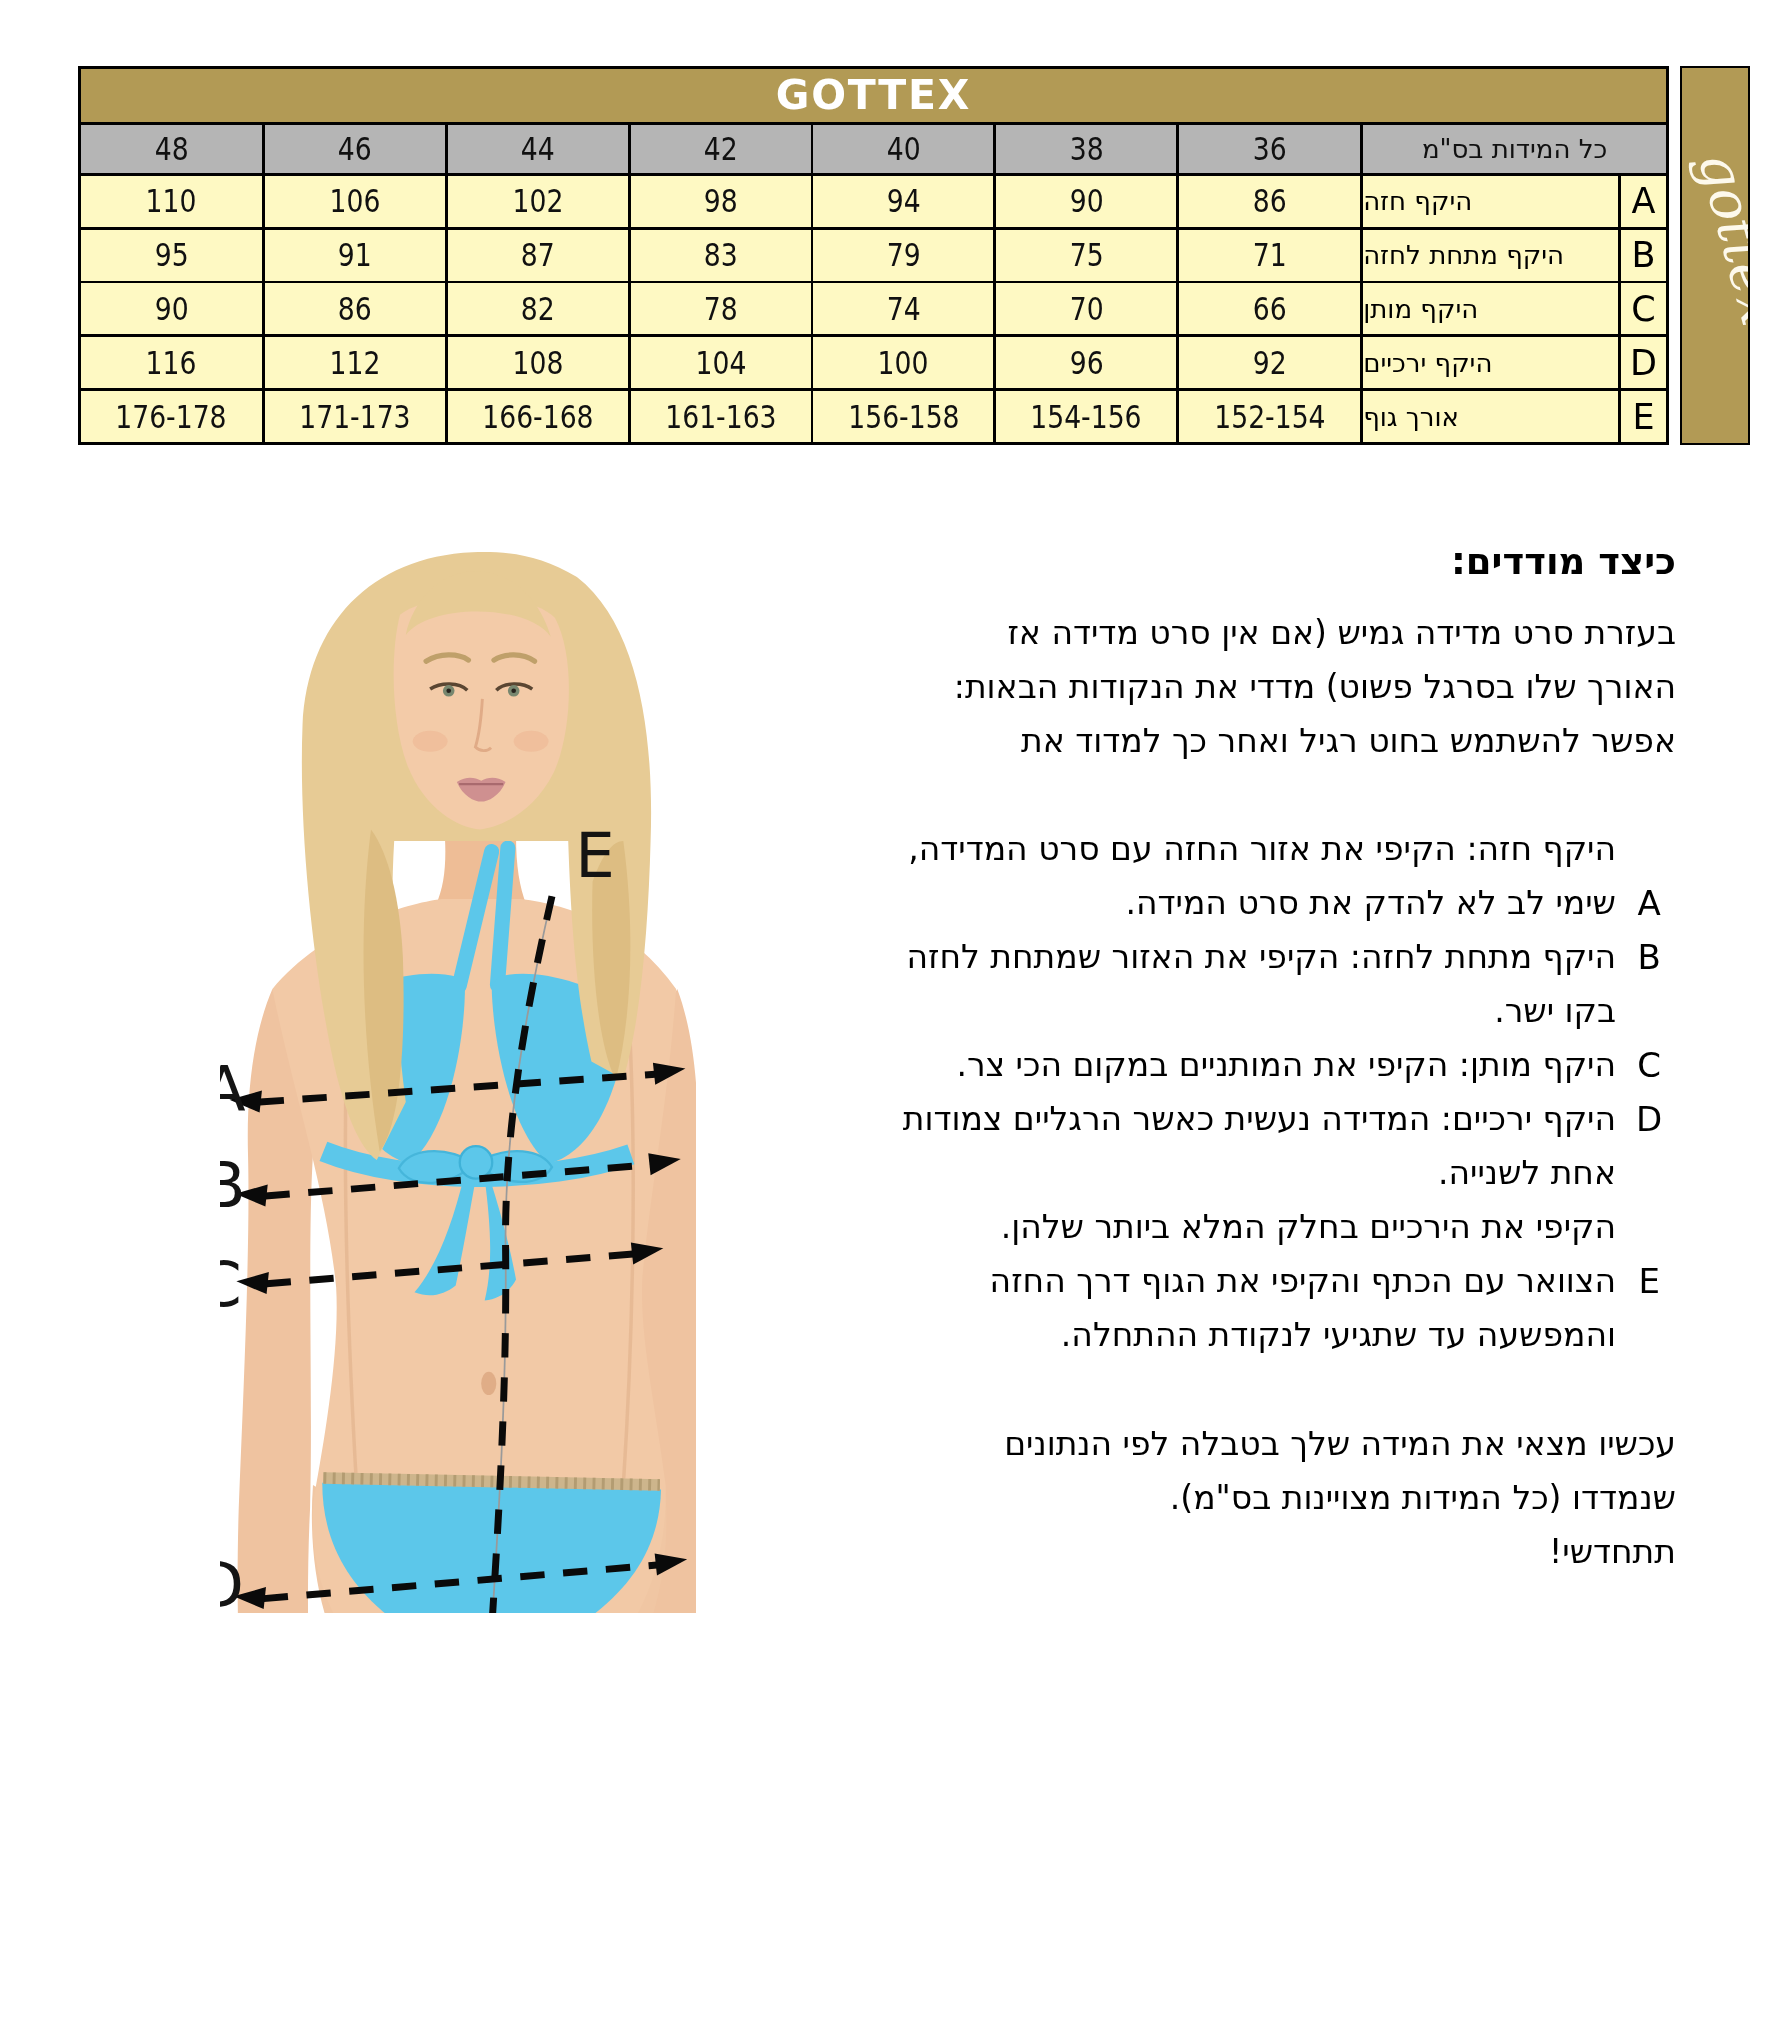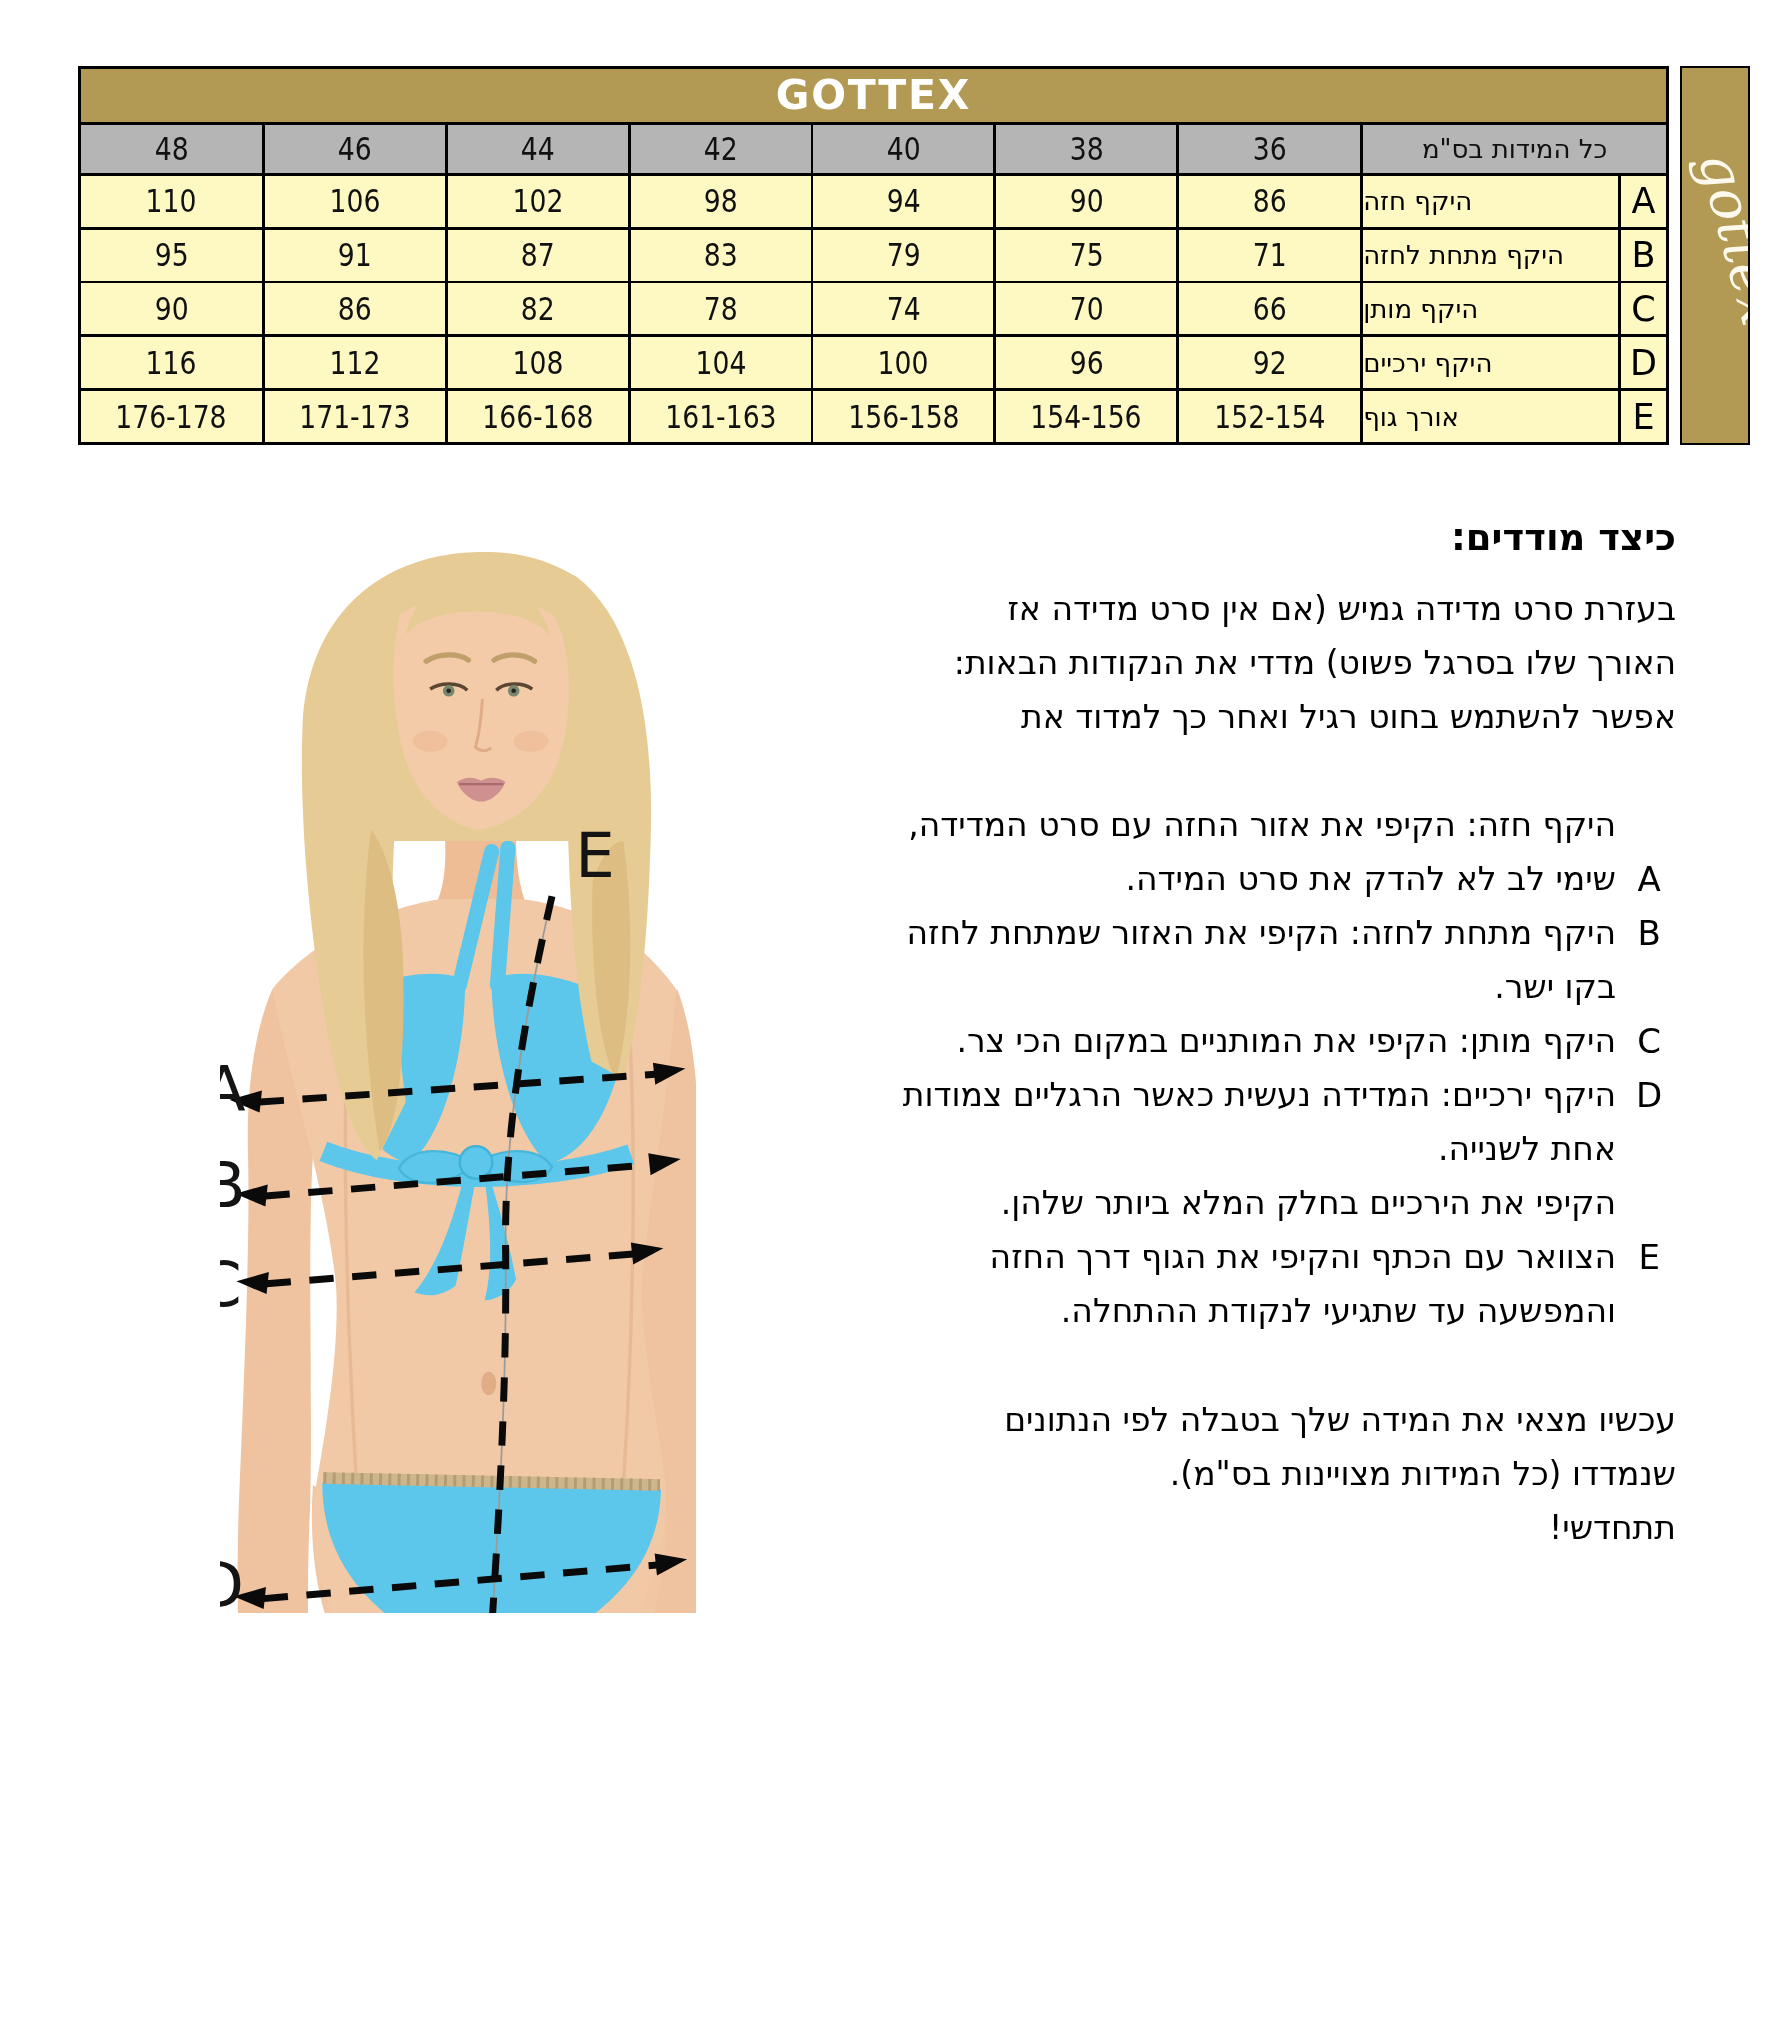--- a/index.html
+++ b/index.html
@@ -24,21 +24,21 @@
   .row-label{justify-content:flex-end !important;direction:rtl;font-size:26px;padding-right:29px;box-sizing:border-box;}
   .row-letter{font-size:35px;}
   .cond{display:inline-block;transform:scaleX(.82);transform-origin:center;white-space:nowrap;}
 
   
   .gold-bar{position:absolute;left:1680px;top:66px;width:70px;height:379px;
     background:#b29a55;border:2.9px solid #000;box-sizing:border-box;overflow:hidden;}
   .gold-bar svg{display:block;width:100%;height:100%;}
 
   
-  .instructions{position:absolute;left:806px;top:509px;width:870px;direction:rtl;
+  .instructions{position:absolute;left:806px;top:533px;width:870px;direction:rtl;
     text-align:right;font-size:33px;line-height:54px;white-space:nowrap;}
   .instr-title{font-weight:bold;font-size:37px;line-height:58px;margin-bottom:15px;}
   .items{margin-top:54px;}
   .item{position:relative;padding-right:60px;}
   .item .marker{position:absolute;right:2.3px;top:0;width:49px;text-align:center;
     font-size:34px;font-family:"DejaVu Sans",sans-serif;direction:ltr;}
   .item.marker-line2 .marker{top:54px;}
   .closing{margin-top:55px;}
   .signoff{}
 

